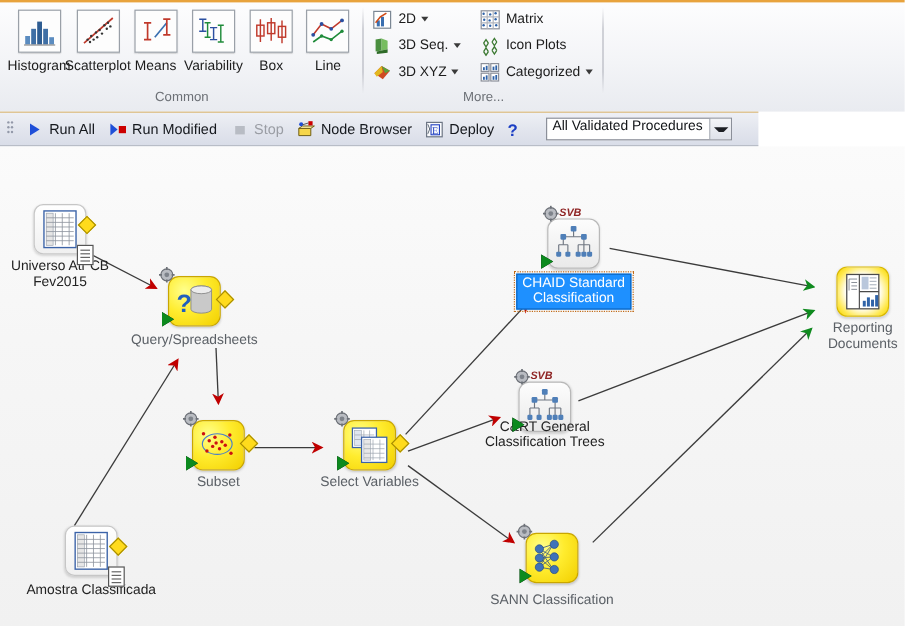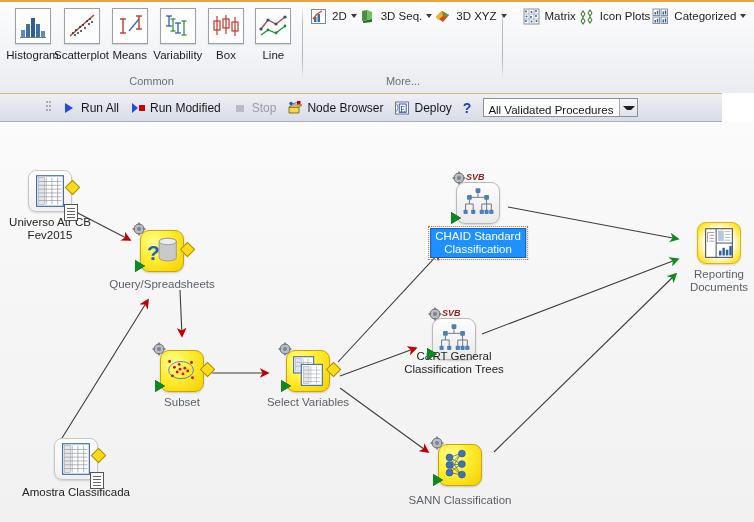--- a/index.html
+++ b/index.html
@@ -33,48 +33,48 @@
     width:49px;display:flex;flex-direction:column;align-items:center;
     cursor:default;
   }
   .big-icon{
     width:36px;height:36px;background:#fdfdfd;border:1px solid #9aa0a8;
     box-sizing:border-box;position:relative;overflow:hidden;
     box-shadow:0 1px 1px rgba(0,0,0,.12);
   }
   .big-label{font-size:11.5px;color:#1c1c1c;margin-top:5px;white-space:nowrap;}
 
-  .small-col{display:flex;flex-direction:row;padding:4px 2px 0 7px;gap:2px;}
+  .small-col{display:flex;flex-direction:column;padding:4px 2px 0 7px;gap:2px;}
   .small-item{display:flex;align-items:center;height:20px;cursor:default;}
   .small-icon{width:17px;height:17px;position:relative;margin-right:5px;flex:none;}
   .small-label{font-size:11.5px;color:#1c1c1c;white-space:nowrap;}
   .caret{
     display:inline-block;width:0;height:0;margin-left:4px;
     border-left:3.5px solid transparent;border-right:3.5px solid transparent;
     border-top:4px solid #3a3a3a;vertical-align:middle;
   }
 
   
   .toolbar{
-    position:absolute;left:0;top:93px;width:722px;height:29px;
+    position:absolute;left:0;top:93px;width:632px;height:29px;
     background:linear-gradient(to bottom,#eef0f5 0%,#e3e6ee 48%,#d9dde8 100%);
     border-top:1px solid #d8b77c;
     border-bottom:1px solid #a9aebb;
     box-sizing:border-box;
-    display:flex;align-items:center;padding-left:40px;
+    display:flex;align-items:center;
   }
   .tb-grip{width:9px;height:17px;margin-left:4px;margin-right:3px;position:relative;}
   .tb-grip i{position:absolute;left:2px;width:2px;height:2px;background:#9298a8;border-radius:1px;}
   .tb-item{display:flex;align-items:center;height:21px;padding:0 5px;margin-right:1px;cursor:default;}
   .tb-icon{width:16px;height:16px;position:relative;margin-right:4px;flex:none;}
   .tb-text{font-size:12px;color:#15181d;white-space:nowrap;}
   .tb-text.disabled{color:#9a9da4;}
   .tb-combo{
-    margin-left:6px;height:19px;width:155px;background:#fff;
-    border:1px solid #8b8f99;display:flex;align-items:flex-end;
+    margin-left:18px;height:19px;width:155px;background:#fff;
+    border:1px solid #8b8f99;display:flex;align-items:flex-start;
     box-sizing:border-box;position:relative;
   }
   .tb-combo span{font-size:11.5px;color:#101316;padding-left:4px;white-space:nowrap;}
   .tb-combo .cbtn{
     position:absolute;right:0;top:0;width:17px;height:17px;
     background:linear-gradient(to bottom,#f4f5f8,#dfe2ea);
     border-left:1px solid #a9adb6;display:flex;align-items:center;justify-content:center;
   }
 
   

